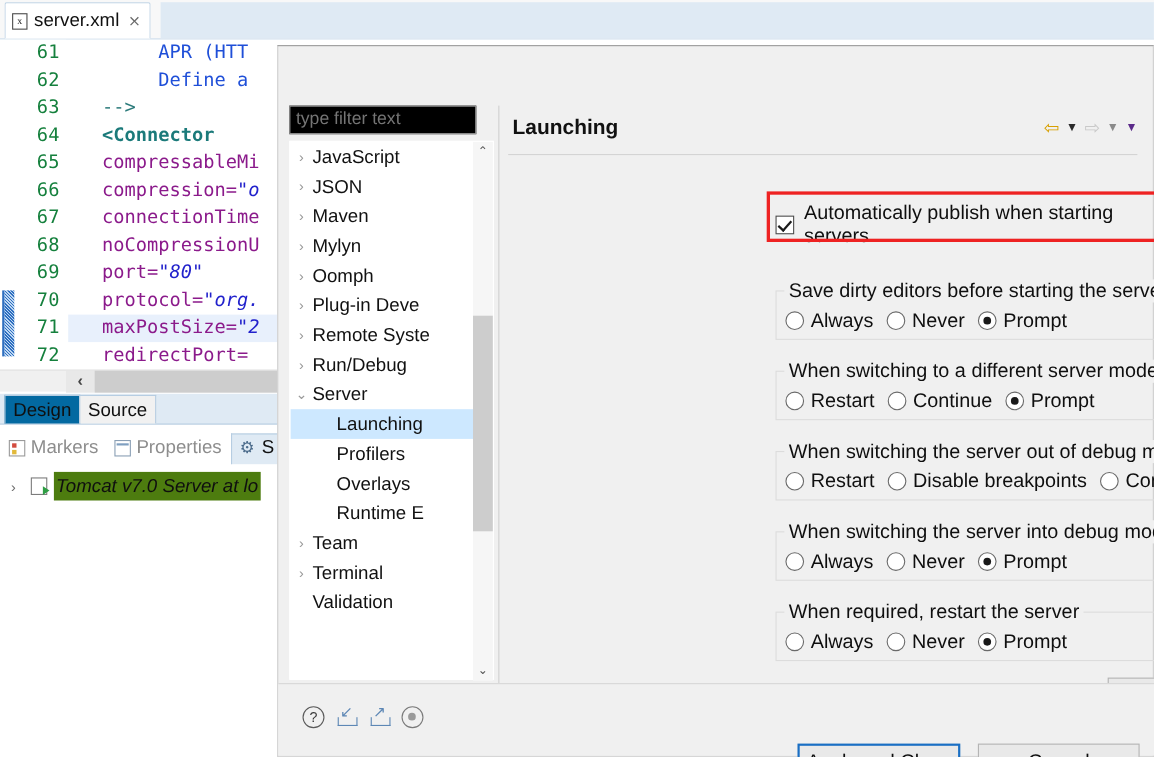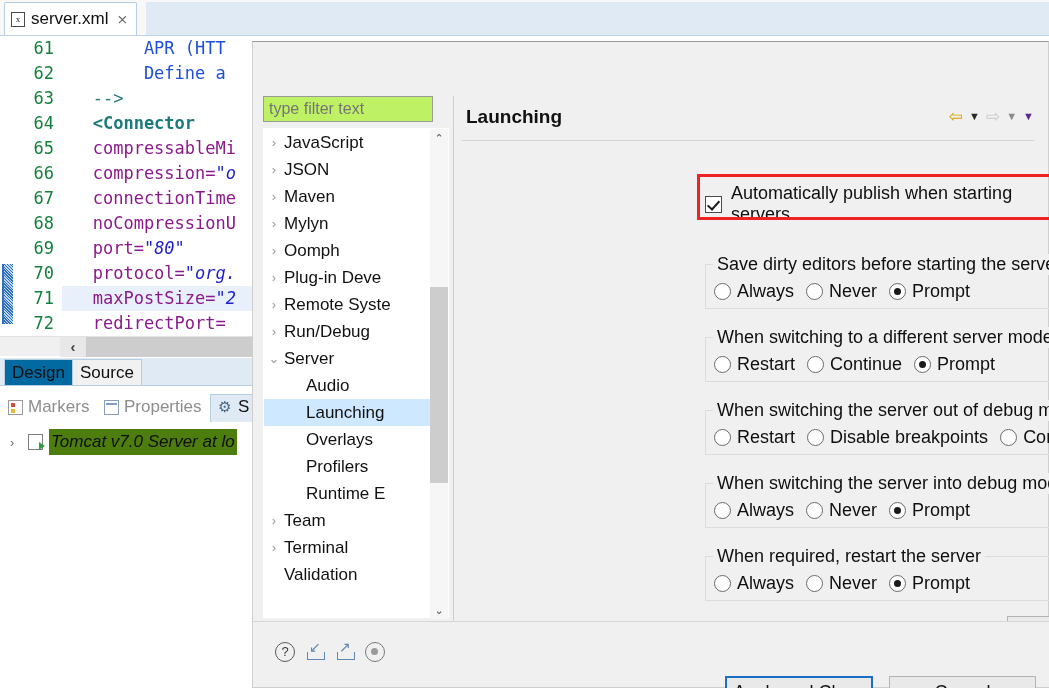--- a/index.html
+++ b/index.html
@@ -200,21 +200,21 @@
   #btn-max { right: 77px; }
   #btn-close { right: 12px; }
   #btn-min .glyph { width: 15px; height: 1px; background: #b9b9b9; }
   #btn-max .glyph { width: 15px; height: 15px; border: 1px solid #2a2a2a; }
   #btn-close .glyph { font-size: 23px; line-height: 1; font-weight: 300; }
 
   
   #filter-input {
     position: absolute; left: 10px; top: 54px;
     width: 170px; height: 26px;
-    border: 1px solid #9a9a9a; background: #bef264;
+    border: 1px solid #9a9a9a; background: #000000;
     font-size: 16px; color: #808080; padding: 0 5px;
     font-family: "Liberation Sans", sans-serif;
   }
   #tree-panel {
     position: absolute; left: 10px; top: 86px;
     width: 186px; height: 490px;
     background: #ffffff; border: 1px solid #ffffff;
   }
   #tree-list {
     position: absolute; left: 0; top: 0; width: 168px; height: 490px;
@@ -520,31 +520,28 @@
             <span>Remote Syste</span>
           </div>
           <div class="tnode">
             <span class="tw">›</span>
             <span>Run/Debug</span>
           </div>
           <div class="tnode">
             <span class="tw">⌄</span>
             <span>Server</span>
           </div>
-          <div class="tnode lvl2">
-            <span>Audio</span>
-          </div>
           <div class="tnode lvl2 sel">
             <span>Launching</span>
           </div>
           <div class="tnode lvl2">
+            <span>Profilers</span>
+          </div>
+          <div class="tnode lvl2">
             <span>Overlays</span>
-          </div>
-          <div class="tnode lvl2">
-            <span>Profilers</span>
           </div>
           <div class="tnode lvl2">
             <span>Runtime E</span>
           </div>
           <div class="tnode">
             <span class="tw">›</span>
             <span>Team</span>
           </div>
           <div class="tnode">
             <span class="tw">›</span>

